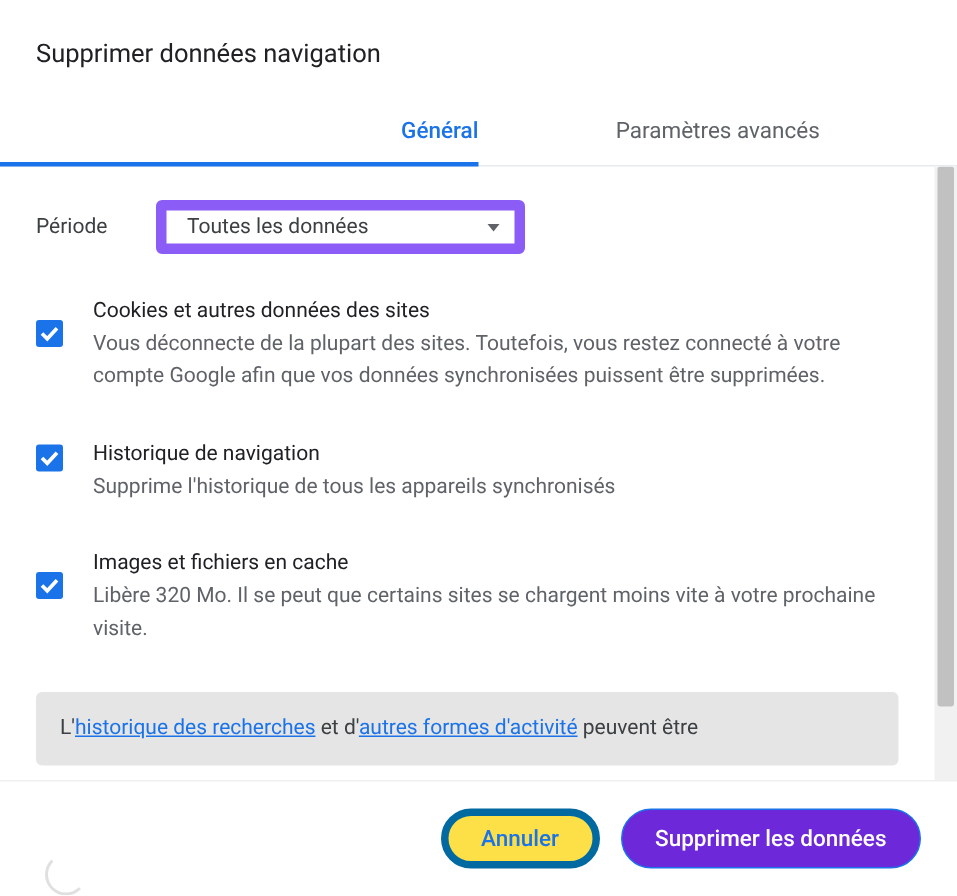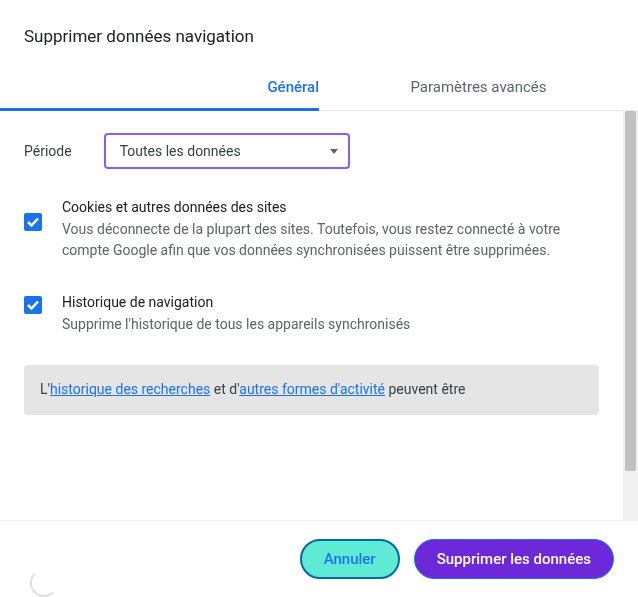--- a/index.html
+++ b/index.html
@@ -80,21 +80,21 @@
     gap: 32px;
     margin-bottom: 28px;
   }
   .period-label {
     color: #3c4043;
   }
   .select {
     display: flex;
     align-items: center;
     justify-content: space-between;
-    border: 2px solid #8b5cf6;
+    border: 7px solid #8b5cf6;
     border-radius: 4px;
     height: 36px;
     width: 246px;
     padding: 0 10px 0 14px;
     color: #3c4043;
     cursor: pointer;
   }
   .caret {
     width: 0; height: 0;
     border-left: 4px solid transparent;
@@ -168,23 +168,23 @@
     height: 40px;
     border-radius: 20px;
     padding: 0 22px;
     font-size: 15px;
     font-weight: 500;
     display: flex;
     align-items: center;
     cursor: pointer;
   }
   .btn-outline {
-    border: 2px solid #0369a1;
+    border: 5px solid #0369a1;
     color: #1a73e8;
-    background: #5eead4;
+    background: #fde047;
   }
   .btn-primary {
     background: #6d28d9;
     color: #fff;
     border: 1px solid #1a73e8;
   }
 </style>
 </head>
 <body>
 
@@ -229,20 +229,31 @@
           <svg viewBox="0 0 14 14">
               <path d="M2 7 L5.5 10.5 L12 3.5"></path>
             </svg>
         </div>
         <div class="check-text">
           <div class="heading">Historique de navigation</div>
           <div class="desc">Supprime l'historique de tous les appareils synchronisés</div>
         </div>
       </div>
 
+      <div class="check-row row3">
+        <div class="checkbox">
+          <svg viewBox="0 0 14 14">
+              <path d="M2 7 L5.5 10.5 L12 3.5"></path>
+            </svg>
+        </div>
+        <div class="check-text">
+          <div class="heading">Images et fichiers en cache</div>
+          <div class="desc">Libère 320 Mo. Il se peut que certains sites se chargent moins vite à votre prochaine visite.</div>
+        </div>
+      </div>
 
       <div class="info-box">
         <span>L'</span><a>historique des recherches</a><span> et d'</span><a>autres formes d'activité</a><span> peuvent être</span>
       </div>
 
     </div>
     <div class="scrollbar">
       <div class="thumb"></div>
     </div>
   </div>

